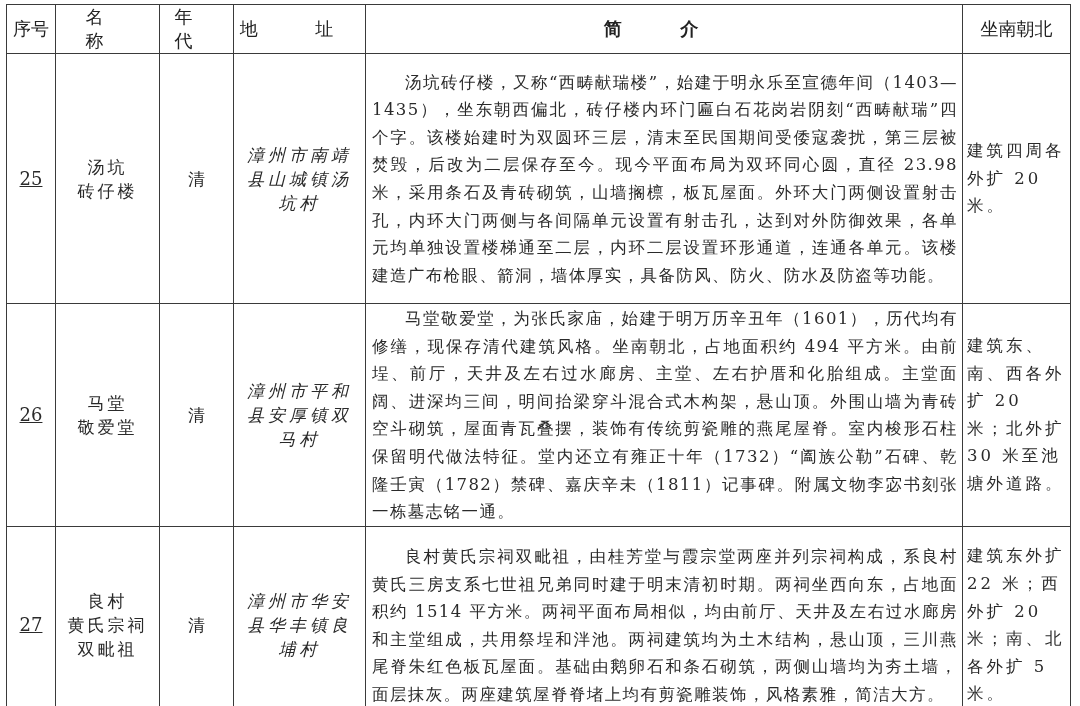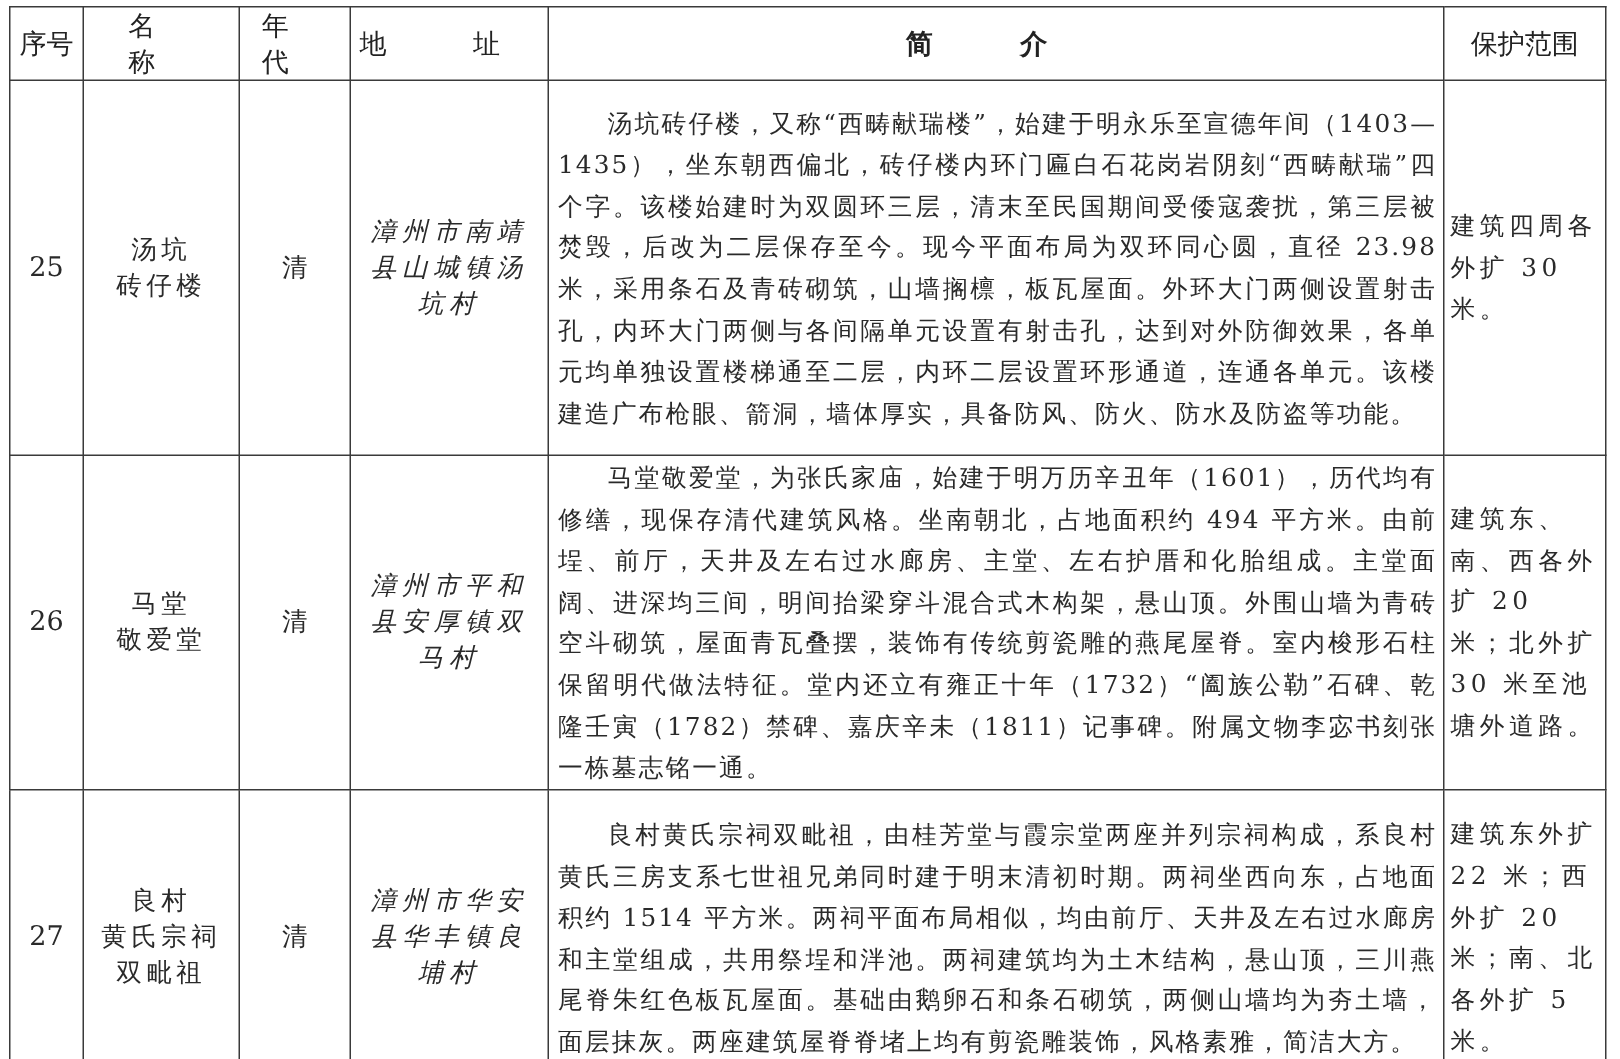--- a/index.html
+++ b/index.html
@@ -10,21 +10,21 @@
   th { font-weight: normal; font-family: "DejaVu Sans", "Liberation Sans", sans-serif; font-size: 18px;
        height: 29px; text-align: center; letter-spacing: 0; color: #222; }
   th.spaced2 { letter-spacing: 26px; }
   .c-no { width: 48px; }
   .c-name { width: 103px; }
   .c-era { width: 73px; }
   .c-addr { width: 131px; }
   .c-desc { width: 596px; font-weight: bold; }
   .c-prot { width: 107px; }
   td.center { text-align: center; font-size: 17px; line-height: 24px; }
-  td.no { font-family: "DejaVu Serif", "Liberation Serif", serif; font-size: 18px; }
+  td.no { font-family: "DejaVu Serif", "Liberation Serif", serif; font-size: 18px; text-decoration: underline; }
   td.name, td.addr { letter-spacing: 3px; padding: 0 4px; }
   td.addr { padding: 0 6px; letter-spacing: 4px; line-height: 24px; font-style: italic; }
   td.desc { font-size: 16.5px; line-height: 27.6px; padding: 1px 4px 0 6px; text-align: justify;
             text-indent: 2em; letter-spacing: 1.4px; }
   td.prot { font-size: 16.5px; line-height: 27.6px; padding: 0 3px 0 4px; letter-spacing: 3px; text-align: left; }
   tr.r25 td { height: 248px; }
   tr.r26 td { height: 219px; }
   tr.r27 td { height: 196px; }
   .line { display: block; }
 </style>
@@ -32,38 +32,38 @@
 <body>
 
 <table>
   <thead>
     <tr>
       <th class="c-no">序号</th>
       <th class="c-name spaced2">名 称</th>
       <th class="c-era spaced2">年 代</th>
       <th class="c-addr spaced2">地 址</th>
       <th class="c-desc spaced2">简 介</th>
-      <th class="c-prot">保护范围</th>
+      <th class="c-prot">坐南朝北</th>
     </tr>
   </thead>
   <tbody>
     <tr class="r25">
       <td class="center no">25</td>
       <td class="center name">
         <span class="line">汤坑</span>
         <span class="line">砖仔楼</span>
       </td>
       <td class="center">清</td>
       <td class="center addr">
         <span class="line">漳州市南靖</span>
         <span class="line">县山城镇汤</span>
         <span class="line">坑村</span>
       </td>
       <td class="desc">汤坑砖仔楼，又称“西畴献瑞楼”，始建于明永乐至宣德年间（1403—1435），坐东朝西偏北，砖仔楼内环门匾白石花岗岩阴刻“西畴献瑞”四个字。该楼始建时为双圆环三层，清末至民国期间受倭寇袭扰，第三层被焚毁，后改为二层保存至今。现今平面布局为双环同心圆，直径 23.98 米，采用条石及青砖砌筑，山墙搁檩，板瓦屋面。外环大门两侧设置射击孔，内环大门两侧与各间隔单元设置有射击孔，达到对外防御效果，各单元均单独设置楼梯通至二层，内环二层设置环形通道，连通各单元。该楼建造广布枪眼、箭洞，墙体厚实，具备防风、防火、防水及防盗等功能。</td>
-      <td class="prot">建筑四周各外扩 30 米。</td>
+      <td class="prot">建筑四周各外扩 20 米。</td>
     </tr>
     <tr class="r26">
       <td class="center no">26</td>
       <td class="center name">
         <span class="line">马堂</span>
         <span class="line">敬爱堂</span>
       </td>
       <td class="center">清</td>
       <td class="center addr">
         <span class="line">漳州市平和</span>

